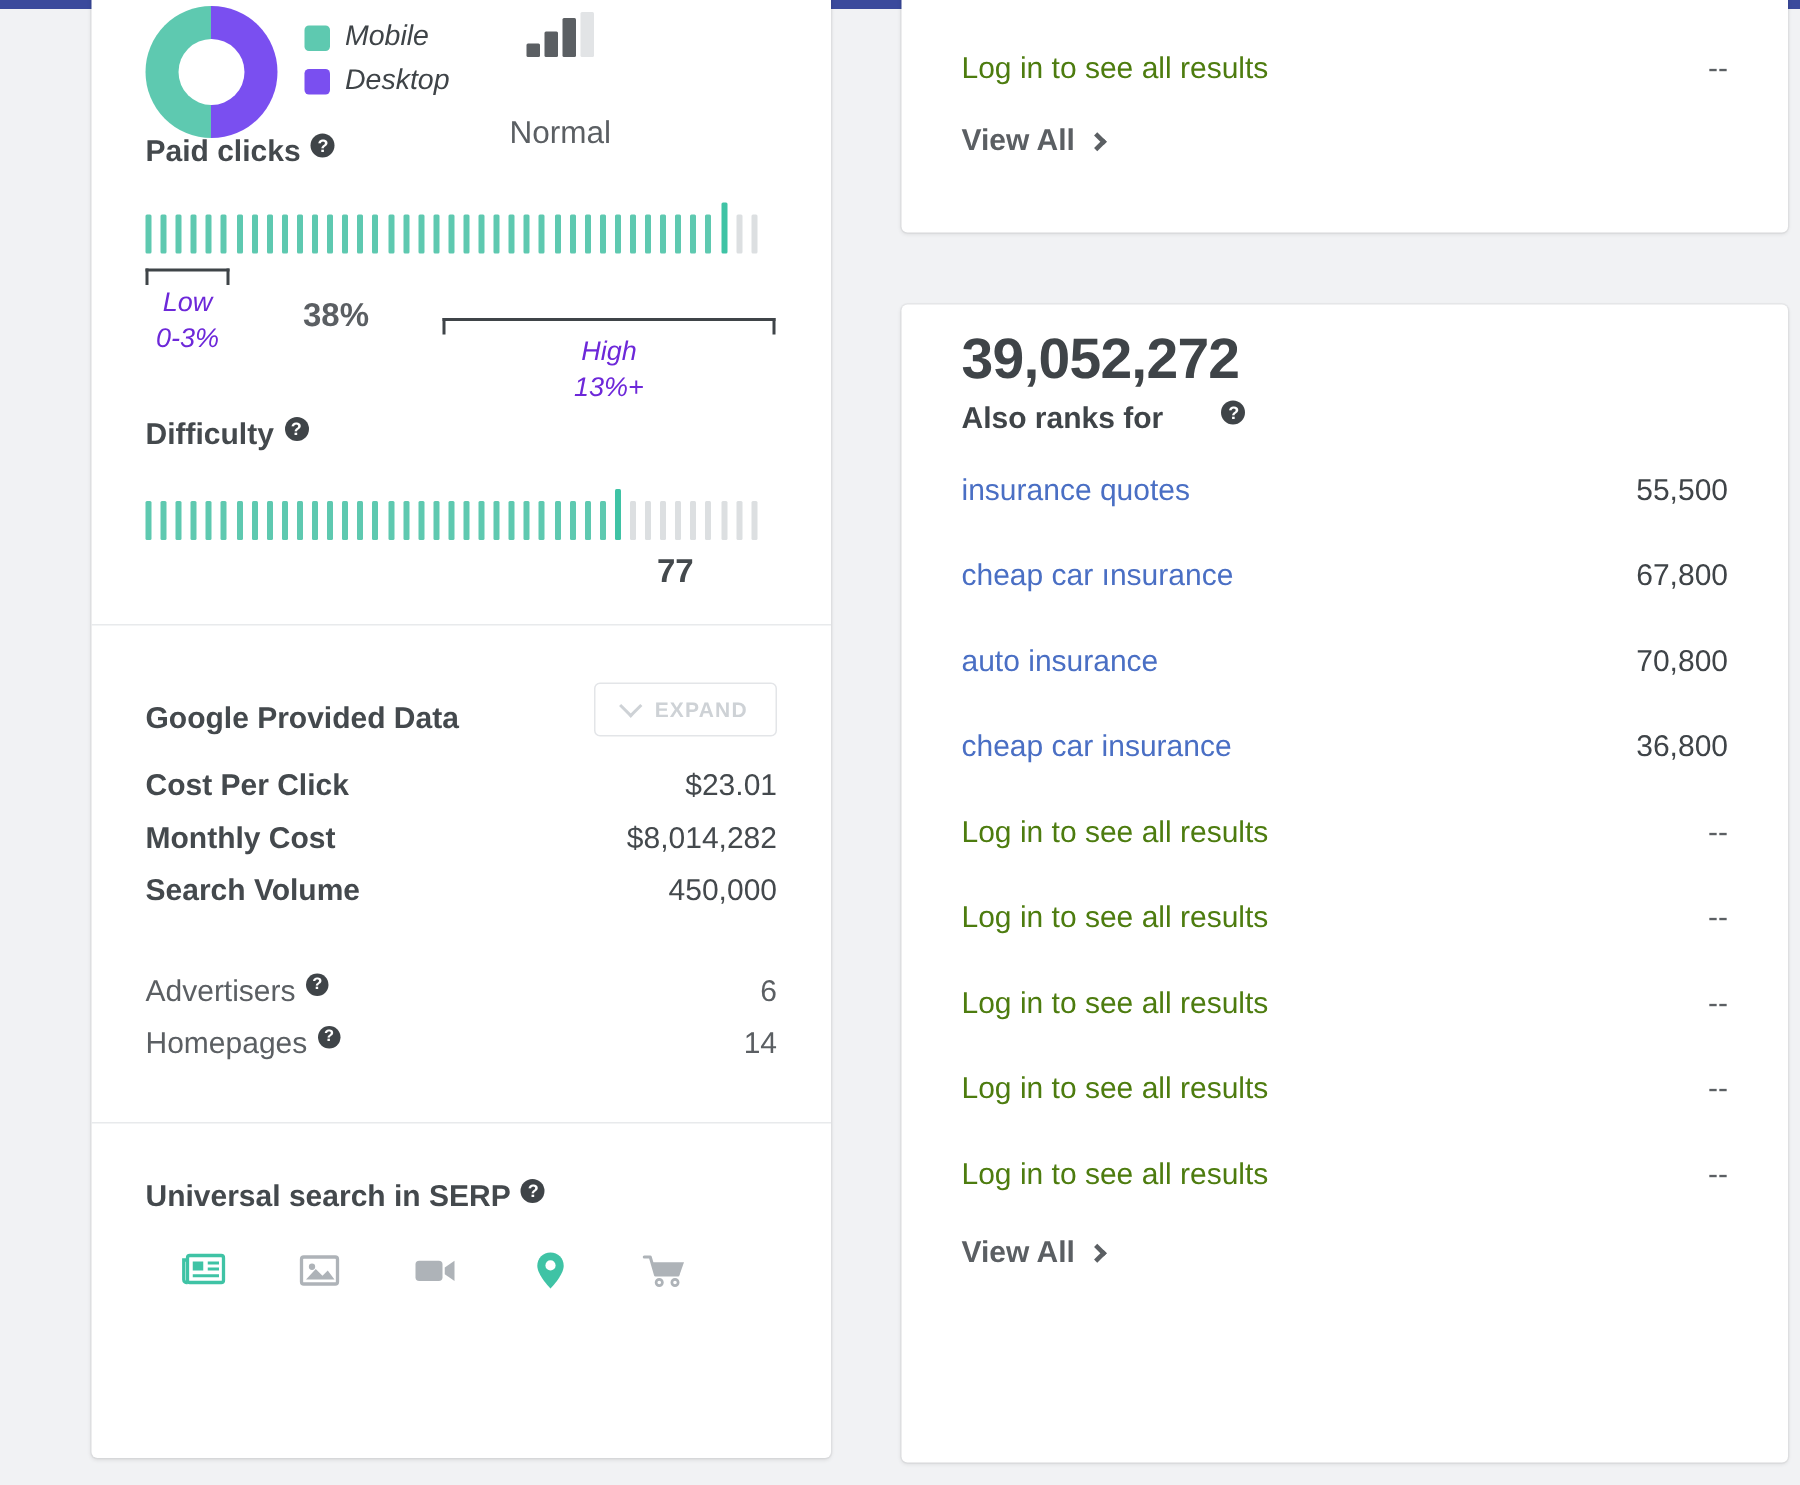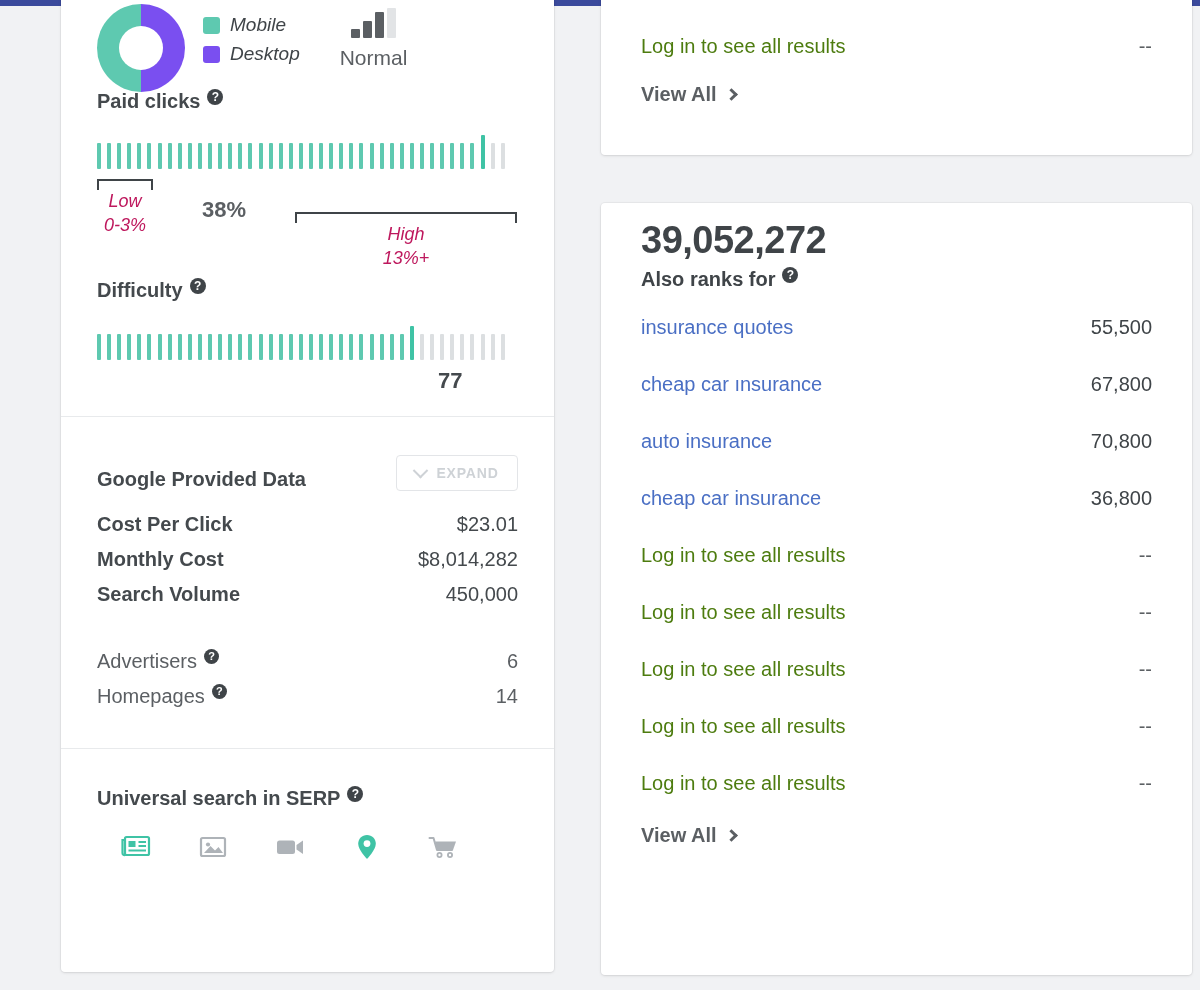--- a/index.html
+++ b/index.html
@@ -41,21 +41,21 @@
     width: 44px; height: 44px; border-radius: 50%; background: #fff;
   }
   #legend { margin-left: 18px; padding-top: 10px; }
   .legend-item { display: flex; align-items: center; margin-bottom: 7px; }
   .legend-swatch { width: 17px; height: 17px; border-radius: 3px; margin-right: 10px; }
   .legend-label {
     font-style: italic; font-size: 19px; color: #3f4448; font-weight: 400;
   }
   #signal-block {
     margin-left: 40px; text-align: center; padding-top: 4px;
-    display: flex; flex-direction: column; align-items: center;
+    display: flex; flex-direction: column; align-items: center; gap: 31px;
   }
   #signal-bars { display: flex; align-items: flex-end; height: 30px; gap: 3px; }
   #signal-bars span { width: 9px; background: #5b5f63; display: block; border-radius: 1px; }
   #signal-bars span:nth-child(1) { height: 9px; }
   #signal-bars span:nth-child(2) { height: 17px; }
   #signal-bars span:nth-child(3) { height: 26px; }
   #signal-bars span:nth-child(4) { height: 30px; background: #e2e4e6; }
   #signal-label { font-size: 21px; color: #5b5f63; margin-top: 8px; }
 
   
@@ -82,21 +82,21 @@
 
   .range-row { position: relative; width: 420px; height: 70px; }
   .bracket { position: absolute; top: 0; }
   .bracket .bar { height: 2px; background: #3f4448; }
   .bracket .tick-l, .bracket .tick-r {
     position: absolute; top: 0; width: 2px; height: 11px; background: #3f4448;
   }
   .bracket .tick-l { left: 0; } .bracket .tick-r { right: 0; }
   .bracket .blabel {
     text-align: center; font-style: italic; font-size: 18px;
-    color: #be185d; margin-top: 8px; line-height: 1.35;
+    color: #6d28d9; margin-top: 8px; line-height: 1.35;
   }
   #pct-value {
     position: absolute; left: 105px; top: 18px;
     font-size: 22px; font-weight: bold; color: #5b5f63;
   }
   #difficulty-value {
     font-size: 22px; font-weight: bold; color: #44494d;
     margin-top: 6px; width: 420px;
   }
 
@@ -146,21 +146,21 @@
   .chev-right {
     width: 9px; height: 9px; border-right: 3px solid #5b5f63;
     border-top: 3px solid #5b5f63; transform: rotate(45deg);
   }
   #big-number {
     font-size: 38px; font-weight: bold; color: #3f4448;
     letter-spacing: -0.5px; padding-top: 16px;
   }
   #also-ranks {
     font-size: 20px; font-weight: bold; color: #3f4448;
-    display: flex; align-items: center; margin-top: 6px; margin-bottom: 8px;
+    display: flex; align-items: center; margin-top: 6px; margin-bottom: 8px; gap: 32px;
   }
 </style>
 </head>
 <body>
 
 <div id="topbar"></div>
 
 <div class="card" id="left-card">
 
   <div id="summary-row">

